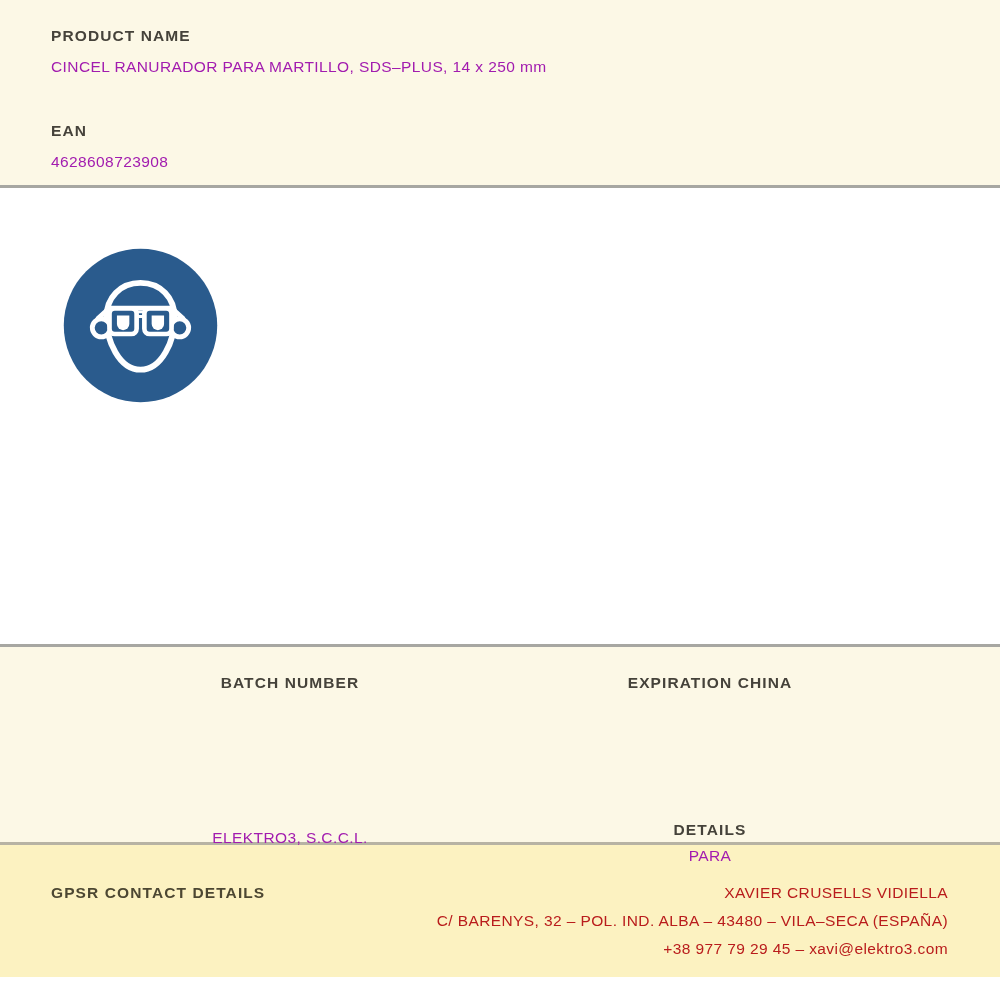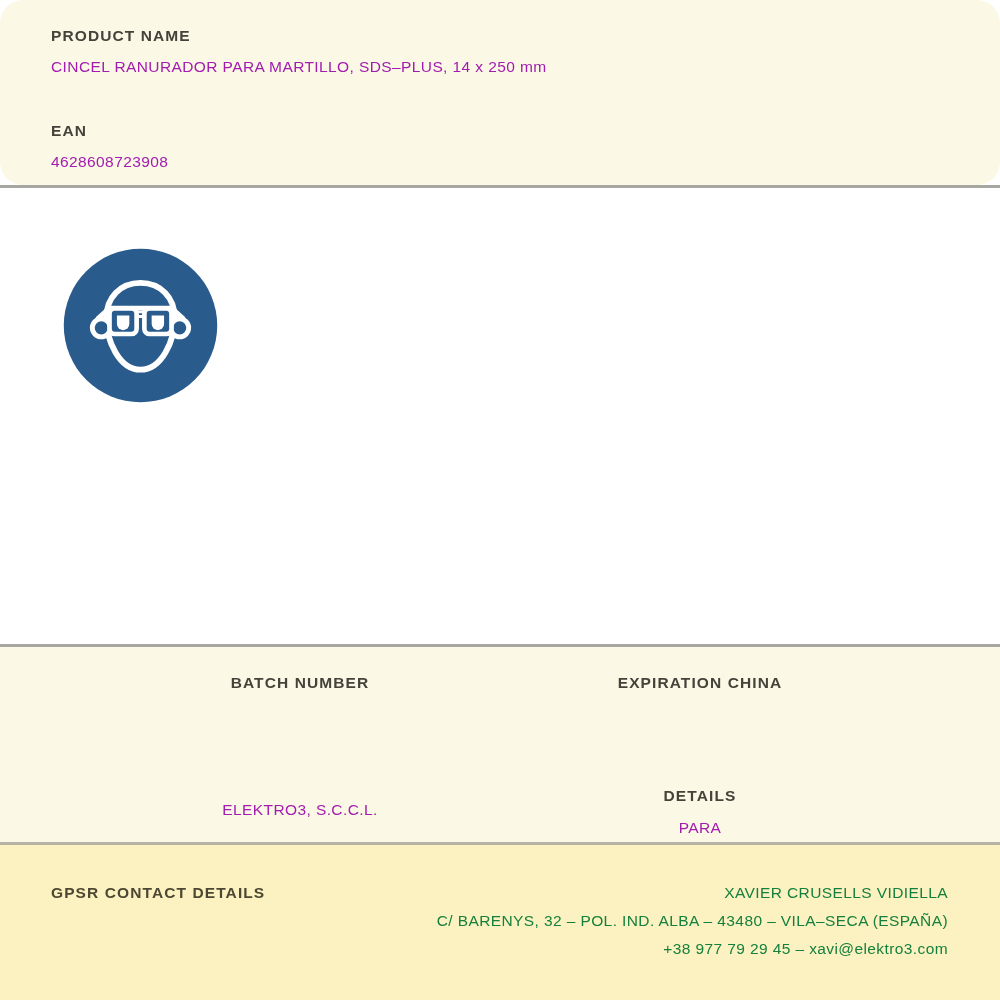--- a/index.html
+++ b/index.html
@@ -13,36 +13,35 @@
     height: 1000px;
     position: relative;
     background: #ffffff;
     overflow: hidden;
   }
   
   .sec-top {
     height: 185px;
     background: #fcf8e6;
     padding: 27px 51px 0 51px;
-    border-radius: 23px;
   }
   .divider { height: 3px; background: #a7a7a2; }
   .divider.light { background: #b7b3a4; }
   .sec-icon {
     height: 456px;
     background: #ffffff;
     position: relative;
   }
   .sec-details {
     height: 195px;
     background: #fcf8e6;
     padding: 27px 100px 0 100px;
   }
   .sec-gpsr {
-    height: 155px;
+    height: 132px;
     background: #fcf2c1;
     padding: 39px 52px 0 51px;
     display: flex;
     justify-content: space-between;
   }
   
   .label {
     font-weight: bold;
     font-size: 15.5px;
     letter-spacing: 1.1px;
@@ -61,38 +60,39 @@
     left: 63px;
     top: 60px;
     width: 155px;
     height: 155px;
   }
   
   .grid {
     display: grid;
     grid-template-columns: 1fr 1fr;
     text-align: center;
+    gap: 40px;
   }
   .grid .cell { padding-top: 0; }
   .grid .row2 { margin-top: 63px; }
-  .grid .value { margin-top: 14px; }
+  .grid .value { margin-top: 8px; }
   .empty-value { min-height: 18px; }
   
   .gpsr-label {
     font-weight: bold;
     font-size: 15.5px;
     letter-spacing: 1.1px;
     color: #4c4732;
     white-space: nowrap;
   }
   .gpsr-lines {
     text-align: right;
     font-size: 15.5px;
     letter-spacing: 0.4px;
-    color: #15803d;
+    color: #b91c1c;
     line-height: 28px;
     margin-top: -5px;
   }
 </style>
 </head>
 <body>
 
 <div class="page">
 
   <section class="sec-top">

